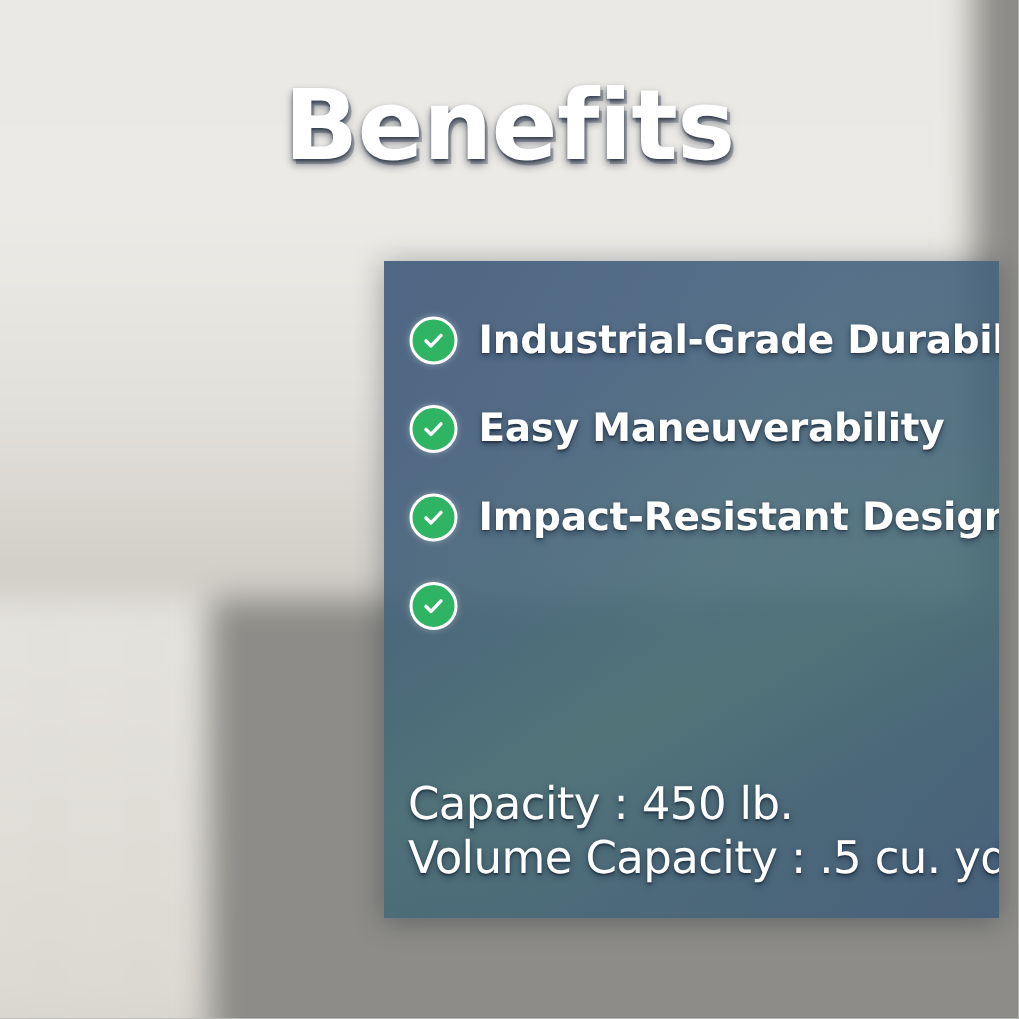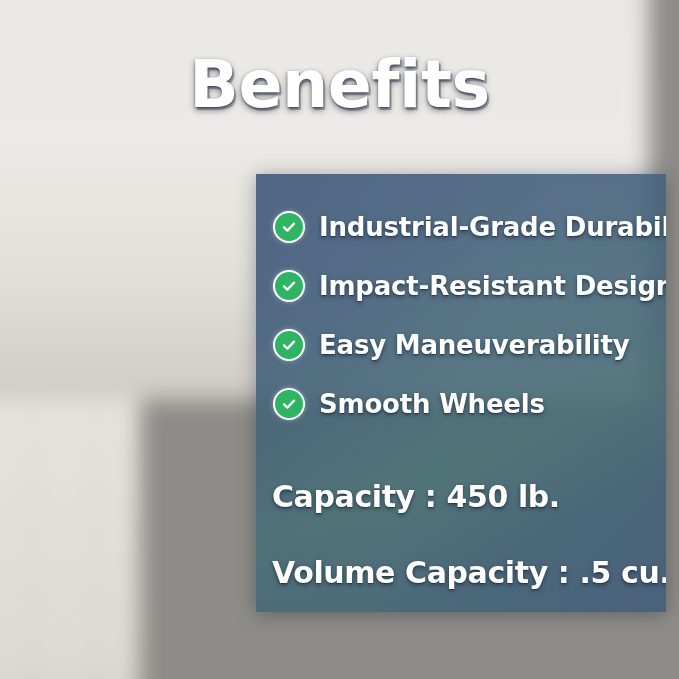--- a/index.html
+++ b/index.html
@@ -117,28 +117,27 @@
     white-space:nowrap;
   }
 
   .specs {
     position:absolute;
     left:16px; bottom:22px;
     width:396px;
   }
   .spec-line {
     font-family:"DejaVu Sans","Liberation Sans",sans-serif;
-    font-weight:bold;
+    font-weight:normal;
     font-size:30px;
     line-height:1.18;
     color:#ffffff;
     letter-spacing:-0.4px;
     text-shadow:0 2px 4px rgba(18,32,52,.55), 0 1px 1px rgba(18,32,52,.5);
     white-space:nowrap;
-    margin-top:40px;
   }
 </style>
 </head>
 <body>
 
 <div id="stage">
 
   <div class="photo">
     <div class="photo-blurwrap">
 
@@ -163,40 +162,39 @@
         </span>
         <span class="item-label">Industrial-Grade Durability</span>
       </li>
 
       <li class="list-item">
         <span class="check">
           <svg width="18" height="18" viewBox="0 0 18 18" aria-hidden="true">
             <path d="M4 9.3 L7.4 12.6 L14 5.6" fill="none" stroke="#ffffff" stroke-width="2.3" stroke-linecap="round" stroke-linejoin="round"></path>
           </svg>
         </span>
+        <span class="item-label">Easy Maneuverability</span>
+      </li>
+
+      <li class="list-item">
+        <span class="check">
+          <svg width="18" height="18" viewBox="0 0 18 18" aria-hidden="true">
+            <path d="M4 9.3 L7.4 12.6 L14 5.6" fill="none" stroke="#ffffff" stroke-width="2.3" stroke-linecap="round" stroke-linejoin="round"></path>
+          </svg>
+        </span>
         <span class="item-label">Impact-Resistant Design</span>
       </li>
 
-      <li class="list-item">
-        <span class="check">
-          <svg width="18" height="18" viewBox="0 0 18 18" aria-hidden="true">
-            <path d="M4 9.3 L7.4 12.6 L14 5.6" fill="none" stroke="#ffffff" stroke-width="2.3" stroke-linecap="round" stroke-linejoin="round"></path>
-          </svg>
-        </span>
-        <span class="item-label">Easy Maneuverability</span>
-      </li>
-
-
-      <li class="list-item">
-        <span class="check">
-          <svg width="18" height="18" viewBox="0 0 18 18" aria-hidden="true">
-            <path d="M4 9.3 L7.4 12.6 L14 5.6" fill="none" stroke="#ffffff" stroke-width="2.3" stroke-linecap="round" stroke-linejoin="round"></path>
-          </svg>
-        </span>
-        <span class="item-label">Smooth Wheels</span>
+
+      <li class="list-item">
+        <span class="check">
+          <svg width="18" height="18" viewBox="0 0 18 18" aria-hidden="true">
+            <path d="M4 9.3 L7.4 12.6 L14 5.6" fill="none" stroke="#ffffff" stroke-width="2.3" stroke-linecap="round" stroke-linejoin="round"></path>
+          </svg>
+        </span>
       </li>
 
     </ul>
 
     <div class="specs">
       <div class="spec-line">Capacity : 450 lb.</div>
       <div class="spec-line">Volume Capacity : .5 cu. yd</div>
     </div>
   </div>
 

